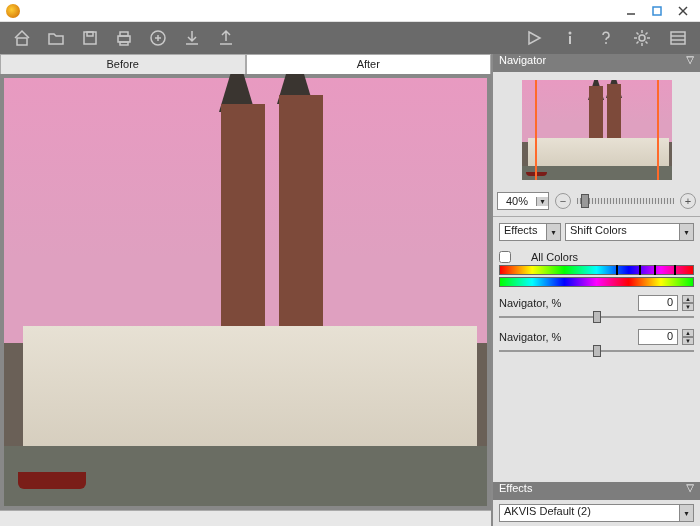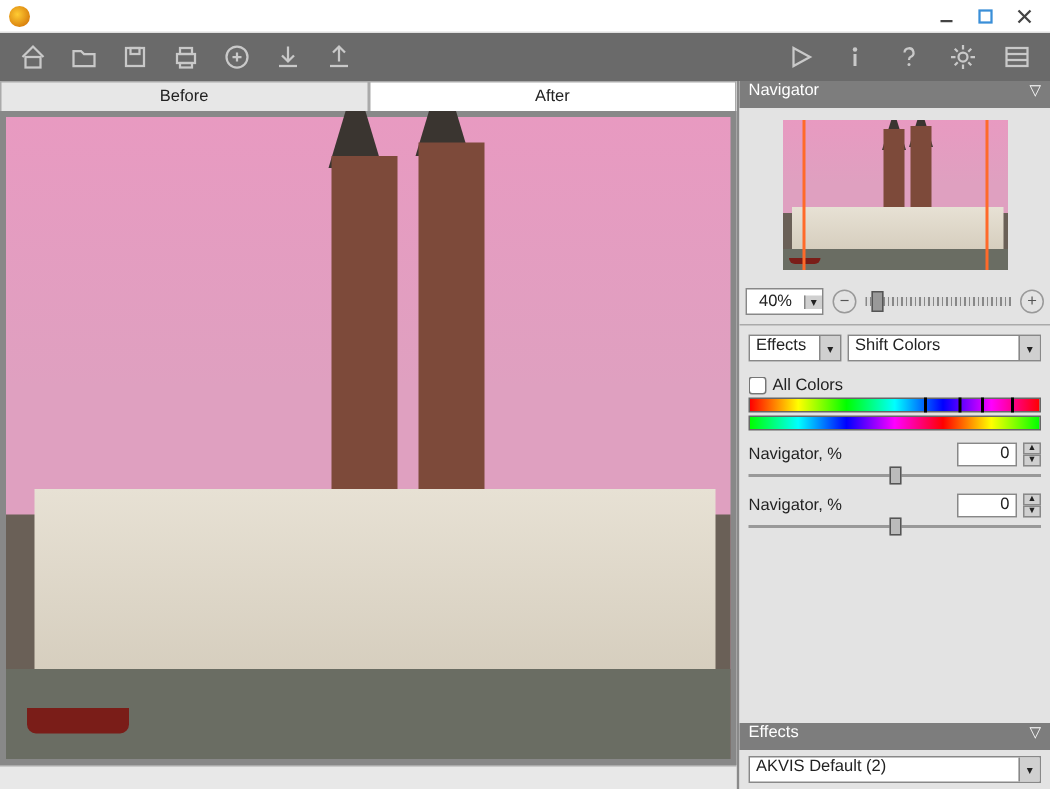--- a/index.html
+++ b/index.html
@@ -47,21 +47,21 @@
   .slider { flex: 1; height: 10px; display: flex; align-items: center; position: relative; }
   .slider .track { flex: 1; height: 6px; background: repeating-linear-gradient(90deg,#888 0,#888 1px,#ddd 1px,#ddd 3px); }
   .slider .thumb { position: absolute; left: 4px; top: -2px; width: 8px; height: 14px; background: #999; border: 1px solid #555; cursor: pointer; }
   .icbtn { width: 16px; height: 16px; border: 1px solid #999; border-radius: 8px; display: flex; align-items: center; justify-content: center; cursor: pointer; font-size: 11px; color: #555; }
   .divider { height: 1px; background: #aaa; }
   .effectsrow { display: flex; padding: 6px; gap: 4px; }
   .dropdown { height: 18px; border: 1px solid #888; background: #fff; display: flex; position: relative; }
   .dropdown span { flex: 1; padding: 0 4px; white-space: nowrap; overflow: hidden; }
   .dropdown .dd { width: 14px; background: #d0d0d0; border-left: 1px solid #888; display: flex; align-items: center; justify-content: center; font-size: 8px; cursor: pointer; }
   .params { padding: 0 6px 6px 6px; }
-  .chkrow { display: flex; align-items: center; gap: 4px; margin: 4px 0 2px 0; }
+  .chkrow { display: flex; align-items: center; gap: 20px; margin: 4px 0 2px 0; }
   .chkrow input { width: 12px; height: 12px; }
   .huebar { height: 10px; background: linear-gradient(90deg,#f00,#ff0,#0f0,#0ff,#00f,#f0f,#f00); border: 1px solid #666; margin-bottom: 2px; position: relative; }
   .huebar2 { height: 10px; background: linear-gradient(90deg,#0f0,#0ff,#00f,#f0f,#f00,#ff0,#0f0); border: 1px solid #666; position: relative; }
   .huemark { position: absolute; top: -1px; bottom: -1px; width: 2px; background: #000; }
   .paramrow { display: flex; align-items: center; margin-top: 8px; gap: 4px; }
   .paramrow .plabel { flex: 0 0 80px; font-size: 11px; }
   .numbox { width: 40px; height: 16px; border: 1px solid #888; background: #fff; text-align: right; padding-right: 4px; }
   .stepper { width: 12px; height: 16px; display: flex; flex-direction: column; }
   .stepper div { flex: 1; border: 1px solid #888; background: #d0d0d0; font-size: 6px; text-align: center; line-height: 6px; cursor: pointer; }
   .pslider { height: 8px; position: relative; margin-top: 2px; }

